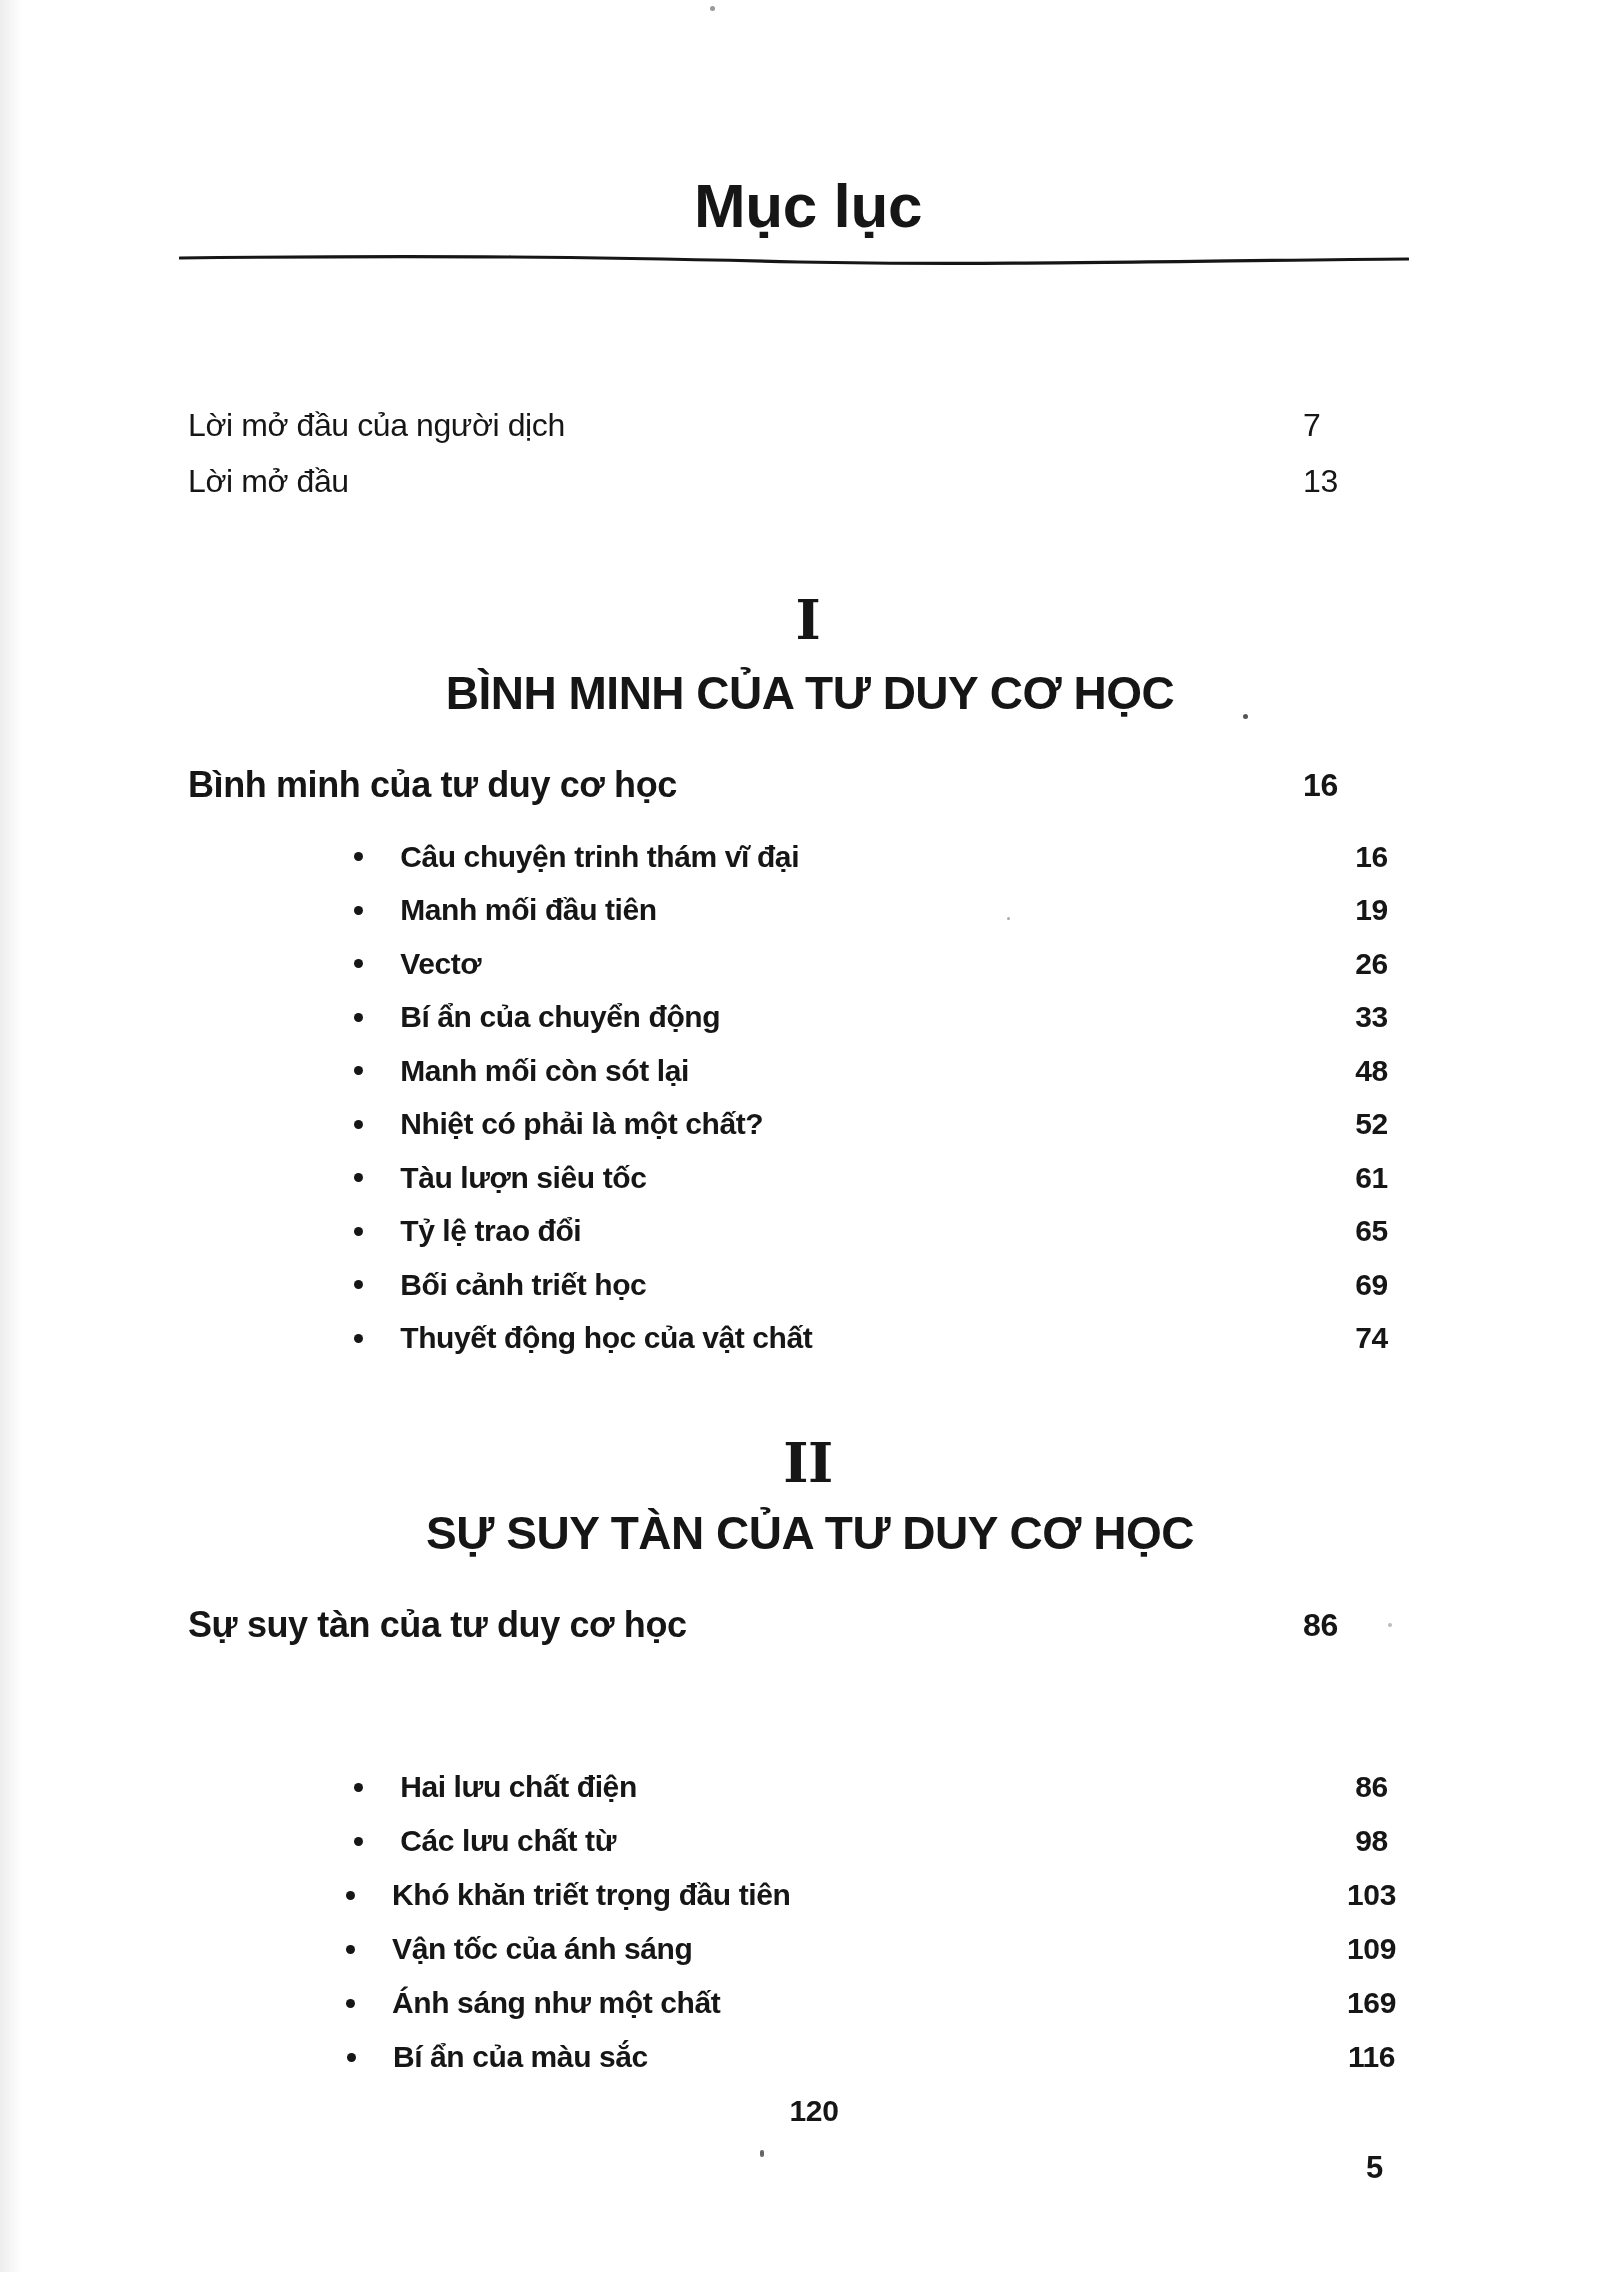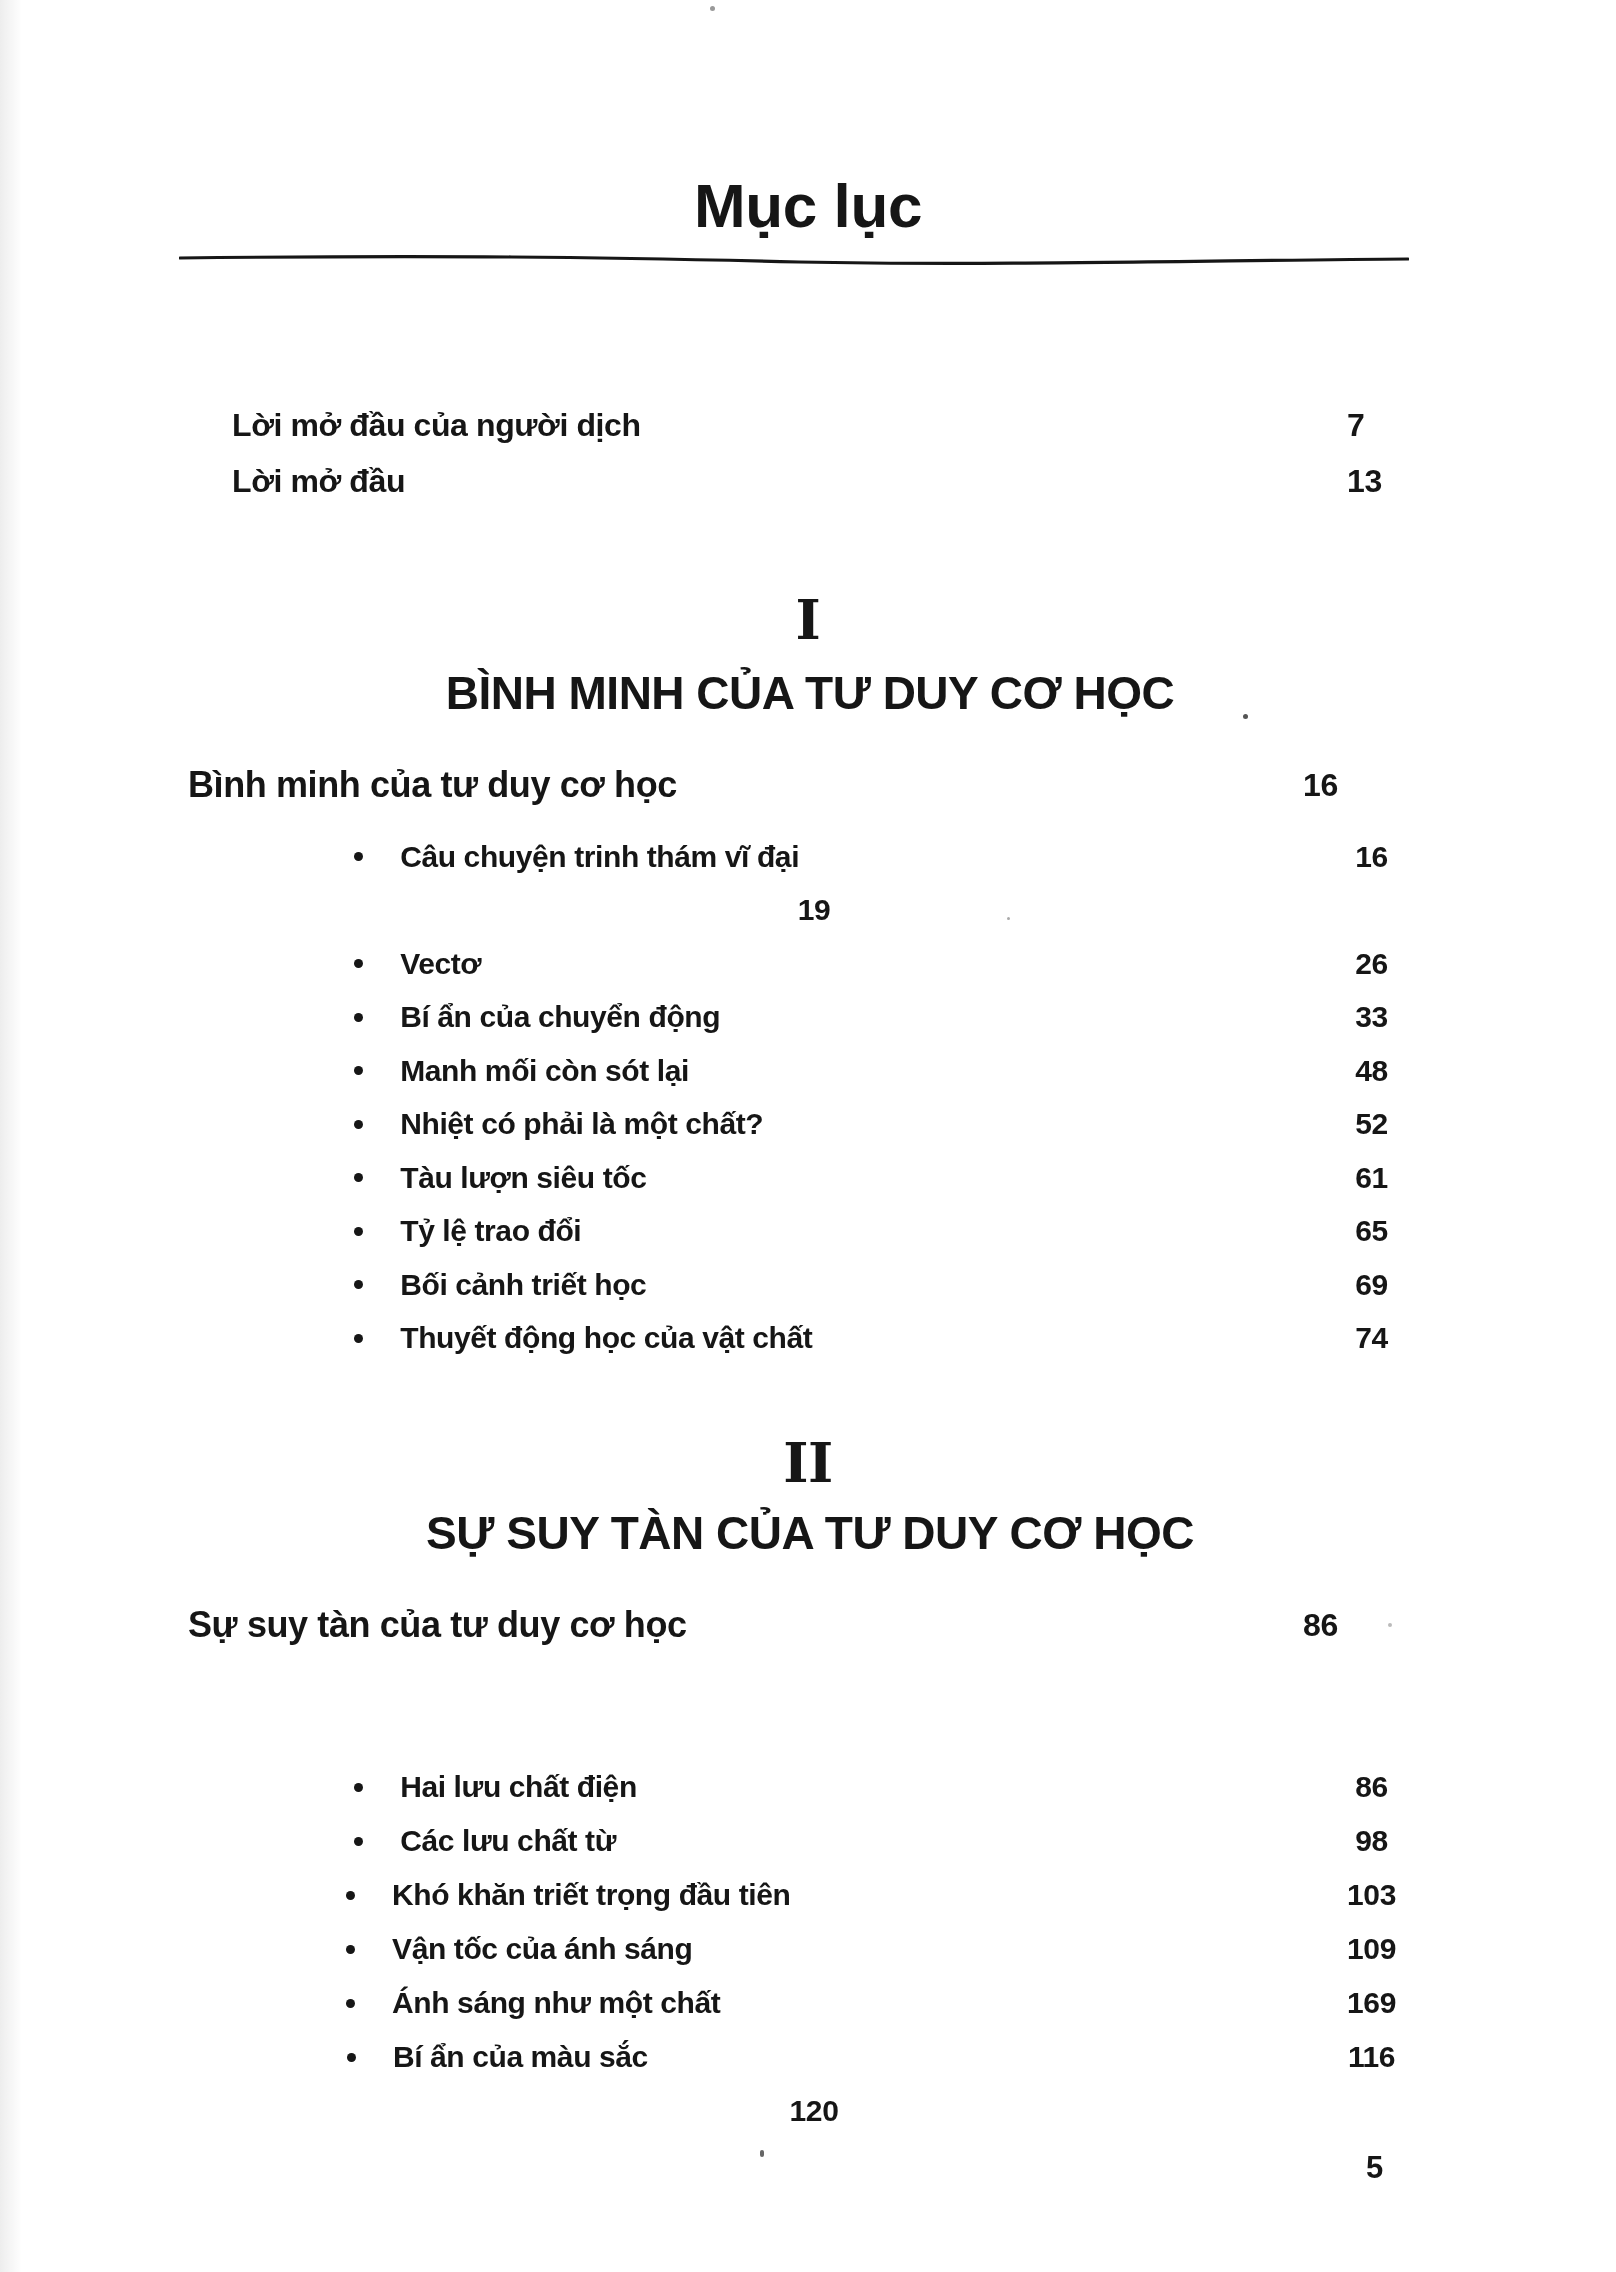--- a/index.html
+++ b/index.html
@@ -21,21 +21,21 @@
     position:absolute;top:168px;left:0;width:1616px;
     text-align:center;font-size:62px;font-weight:bold;line-height:76px;
   }
   .title-rule{position:absolute;top:252px;left:179px;width:1230px;height:14px;}
   .block{position:absolute;left:188px;width:1252px;}
   .row{display:flex;align-items:center;}
   .row .t{width:1115px;display:flex;align-items:center;}
   .row .n{flex:1;text-align:left;white-space:nowrap;}
   
   .front{top:397px;}
-  .front .row{height:56px;font-size:32px;font-weight:bold;margin-left:44px;}
+  .front .row{height:56px;font-size:32px;font-weight:normal;}
   
   .numeral{
     position:absolute;left:188px;width:1240px;text-align:center;
     font-family:"DejaVu Serif","Liberation Serif",serif;
     font-weight:bold;
   }
   .numeral-1{top:588px;height:64px;line-height:64px;font-size:54px;}
   .numeral-2{top:1432px;height:62px;line-height:62px;font-size:54px;}
   .sec-heading{
     position:absolute;left:130px;width:1360px;text-align:center;
@@ -109,20 +109,24 @@
 
   <div class="block items items-1">
     <div class="row">
       <span class="t">
           <span class="bullet"></span>
           <span>Câu chuyện trinh thám vĩ đại</span>
         </span>
       <span class="n">16</span>
     </div>
     <div class="row">
+      <span class="t">
+          <span class="bullet"></span>
+          <span>Manh mối đầu tiên</span>
+        </span>
       <span class="n">19</span>
     </div>
     <div class="row">
       <span class="t">
           <span class="bullet"></span>
           <span>Vectơ</span>
         </span>
       <span class="n">26</span>
     </div>
     <div class="row">

